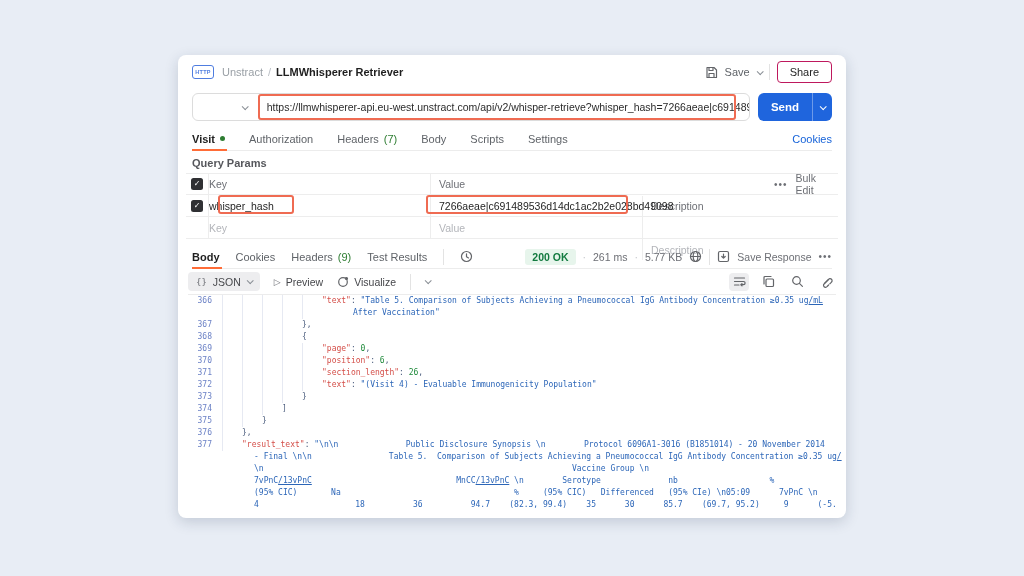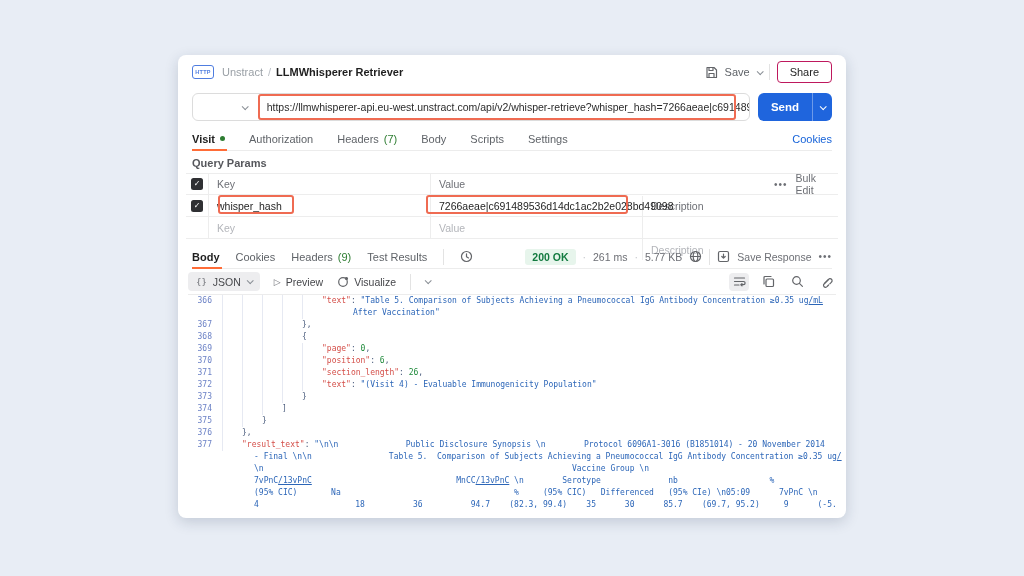--- a/index.html
+++ b/index.html
@@ -40,21 +40,21 @@
   .green-dot { width:5px; height:5px; border-radius:50%; background:#2e7d32; }
   .count-green { color:#2e7d32; }
   .cookies-link { margin-left:auto; color:#1663d9; font-size:11px; }
 
   
   .qp-title { left:14px; top:102px; font-size:11px; font-weight:700; color:#56575c; }
   .qp-table { left:8px; top:118px; width:652px; font-size:10.5px; color:#1f1f1f; }
   .qrow { display:flex; height:22px; align-items:center; border-bottom:1px solid #ededed; }
   .qrow.head { border-top:1px solid #ededed; color:#6d6f75; }
   .c-check { width:22px; display:flex; justify-content:center; }
-  .c-key   { width:222px; padding-left:8px; border-left:1px solid #ededed; height:100%; display:flex; align-items:center; }
+  .c-key   { width:222px; padding-left:0; border-left:1px solid #ededed; height:100%; display:flex; align-items:center; }
   .c-val   { width:212px; padding-left:8px; border-left:1px solid #ededed; height:100%; display:flex; align-items:center; }
   .c-desc  { width:132px; padding-left:8px; border-left:1px solid #ededed; height:100%; display:flex; align-items:center;margin-top:44px; }
   .c-act   { flex:1; display:flex; align-items:center; justify-content:flex-end; gap:8px; padding-right:6px; color:#6d6f75; }
   .ph { color:#b3b5ba; }
   .checkbox { width:12px; height:12px; background:#2f3033; border-radius:2.5px; color:#fff; font-size:8px; line-height:12px; text-align:center; }
 
   
   .resptabs { left:14px; right:14px; top:190px; height:24px; display:flex; align-items:center; gap:16px; font-size:11px; color:#5f6368; border-bottom:1px solid #ececec; }
   .resp-meta { margin-left:auto; display:flex; align-items:center; gap:7px; font-size:10.5px; color:#6d6f75; }
   .status-badge { background:#e7f5ec; color:#127a3f; font-size:10.5px; font-weight:600; padding:2px 7px; border-radius:3px; }

